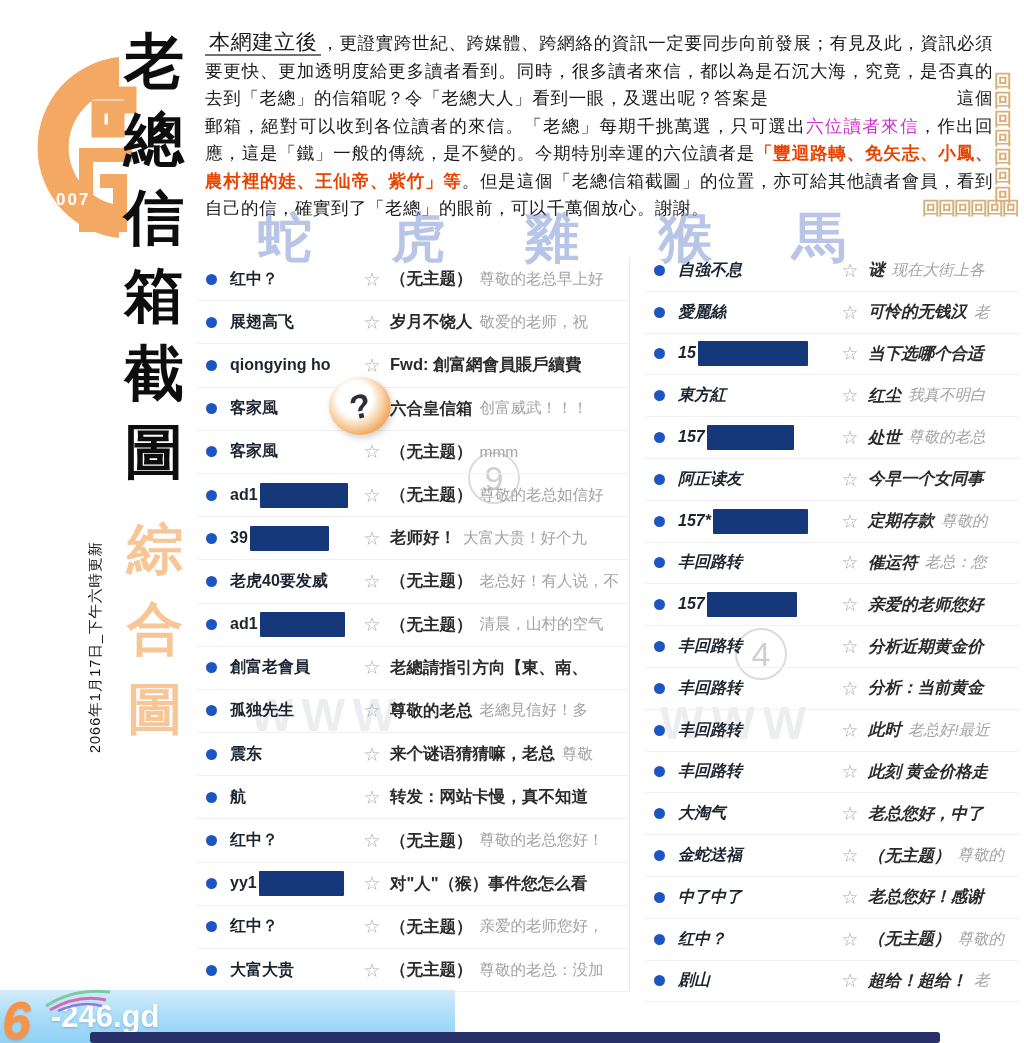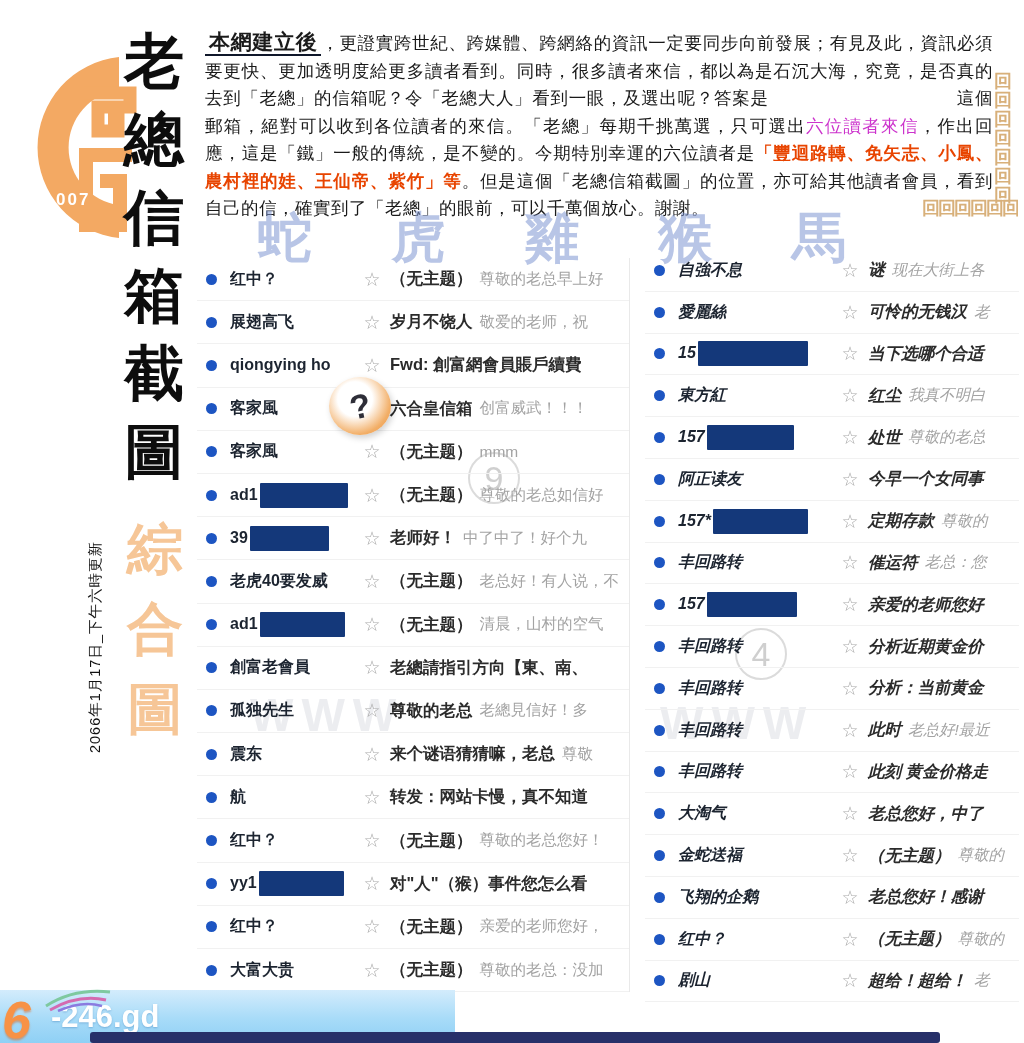--- a/index.html
+++ b/index.html
@@ -18,21 +18,21 @@
   .subtitle-col{position:absolute;left:122px;top:508px;width:66px;text-align:center;}
   .schar{display:block;font-family:"DejaVu Serif","Liberation Serif",serif;font-weight:900;
          font-size:56px;line-height:80px;color:#f6c697;}
   .date-note{position:absolute;left:-23px;top:636px;width:240px;height:22px;
              transform:rotate(-90deg);font-size:14.5px;color:#111;letter-spacing:1px;
              white-space:nowrap;text-align:center;}
 
   
   .intro{position:absolute;left:205px;top:28px;width:788px;font-size:17.5px;line-height:27.5px;
          color:#1a1a1a;letter-spacing:0.5px;text-align:justify;}
-  .intro .lead{font-size:21px;font-weight:bold;border-bottom:2px solid #0f172a;padding:0 4px 1px 4px;}
+  .intro .lead{font-size:21px;font-weight:normal;border-bottom:2px solid #737373;padding:0 4px 1px 4px;}
   .intro .gap{display:inline-block;width:188px;}
   .intro .magenta{color:#cc33cc;}
   .intro .rednames{color:#e84400;font-weight:bold;}
 
   
   .gk-v{position:absolute;right:8px;top:72px;width:26px;text-align:center;color:#d8b07a;
         font-size:18px;line-height:19px;font-weight:bold;}
   .gk-h{position:absolute;right:6px;top:196px;width:96px;color:#d8b07a;font-size:18px;
         letter-spacing:-2px;font-weight:bold;white-space:nowrap;overflow:hidden;}
 
@@ -179,21 +179,21 @@
       <span class="sender" data-interactable="false">ad1<span class="redact" data-interactable="false" style="width: 88px;"></span></span>
       <span class="star" data-interactable="true">☆</span>
       <span class="subject" data-interactable="false">（无主题）</span>
       <span class="preview" data-interactable="false">尊敬的老总如信好</span>
     </div>
     <div class="mrow" data-interactable="true">
       <span class="dot" data-interactable="false"></span>
       <span class="sender" data-interactable="false">39<span class="redact" data-interactable="false" style="width: 79px;"></span></span>
       <span class="star" data-interactable="true">☆</span>
       <span class="subject" data-interactable="false">老师好！</span>
-      <span class="preview" data-interactable="false">中了中了！好个九</span>
+      <span class="preview" data-interactable="false">大富大贵！好个九</span>
     </div>
     <div class="mrow" data-interactable="true">
       <span class="dot" data-interactable="false"></span>
       <span class="sender" data-interactable="false">老虎40要发威</span>
       <span class="star" data-interactable="true">☆</span>
       <span class="subject" data-interactable="false">（无主题）</span>
       <span class="preview" data-interactable="false">老总好！有人说，不</span>
     </div>
     <div class="mrow" data-interactable="true">
       <span class="dot" data-interactable="false"></span>
@@ -350,21 +350,21 @@
     </div>
     <div class="mrow" data-interactable="true">
       <span class="dot" data-interactable="false"></span>
       <span class="sender" data-interactable="false">金蛇送福</span>
       <span class="star" data-interactable="true">☆</span>
       <span class="subject" data-interactable="false">（无主题）</span>
       <span class="preview" data-interactable="false">尊敬的</span>
     </div>
     <div class="mrow" data-interactable="true">
       <span class="dot" data-interactable="false"></span>
-      <span class="sender" data-interactable="false">飞翔的企鹅</span>
+      <span class="sender" data-interactable="false">中了中了</span>
       <span class="star" data-interactable="true">☆</span>
       <span class="subject" data-interactable="false">老总您好！感谢</span>
     </div>
     <div class="mrow" data-interactable="true">
       <span class="dot" data-interactable="false"></span>
       <span class="sender" data-interactable="false">红中？</span>
       <span class="star" data-interactable="true">☆</span>
       <span class="subject" data-interactable="false">（无主题）</span>
       <span class="preview" data-interactable="false">尊敬的</span>
     </div>

